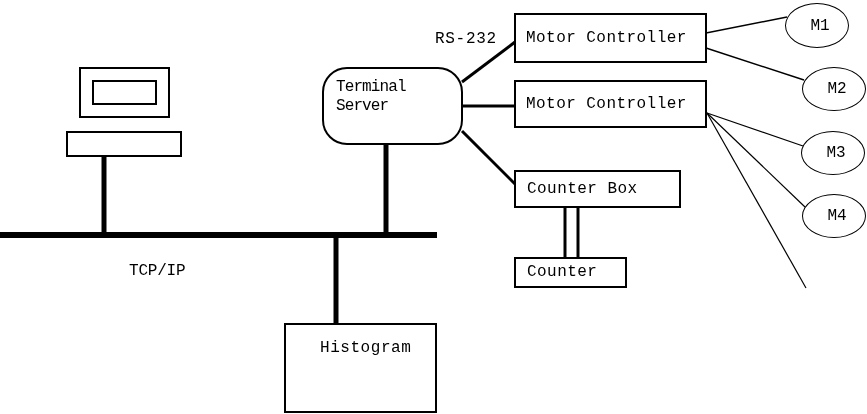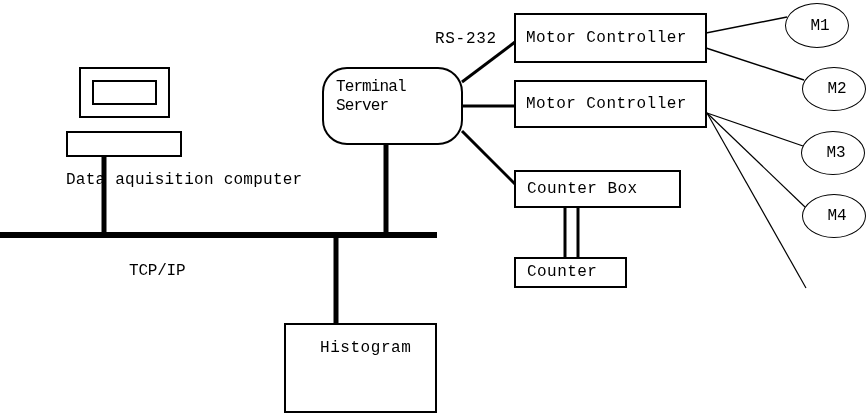--- a/index.html
+++ b/index.html
@@ -65,21 +65,20 @@
   .monitor-box  { left: 79px; top: 67px; width: 91px; height: 51px; }
   .screen-box   { position: absolute; left: 11px; top: 11px; width: 65px; height: 25px;
                   box-sizing: border-box; border: 2px solid #000000; background: #ffffff; }
   .keyboard-box { left: 66px; top: 131px; width: 116px; height: 26px; }
 </style>
 </head>
 <body>
 
 <div id="stage">
 
-  <div class="floating-label computer-caption" style="left:66px; top:171px;">Data aquisition computer</div>
 
   <div class="floating-label tcpip-caption" style="left:129px; top:246px;margin-top:16px;">TCP/IP</div>
 
   <div class="floating-label rs232-caption" style="left:435px; top:30px;">RS-232</div>
 
   <svg id="connector-layer" width="867" height="414" viewBox="0 0 867 414">
 
     <line x1="0" y1="235" x2="437" y2="235" stroke="#000" stroke-width="6"></line>
 
     <line x1="104" y1="156" x2="104" y2="235" stroke="#000" stroke-width="5"></line>

